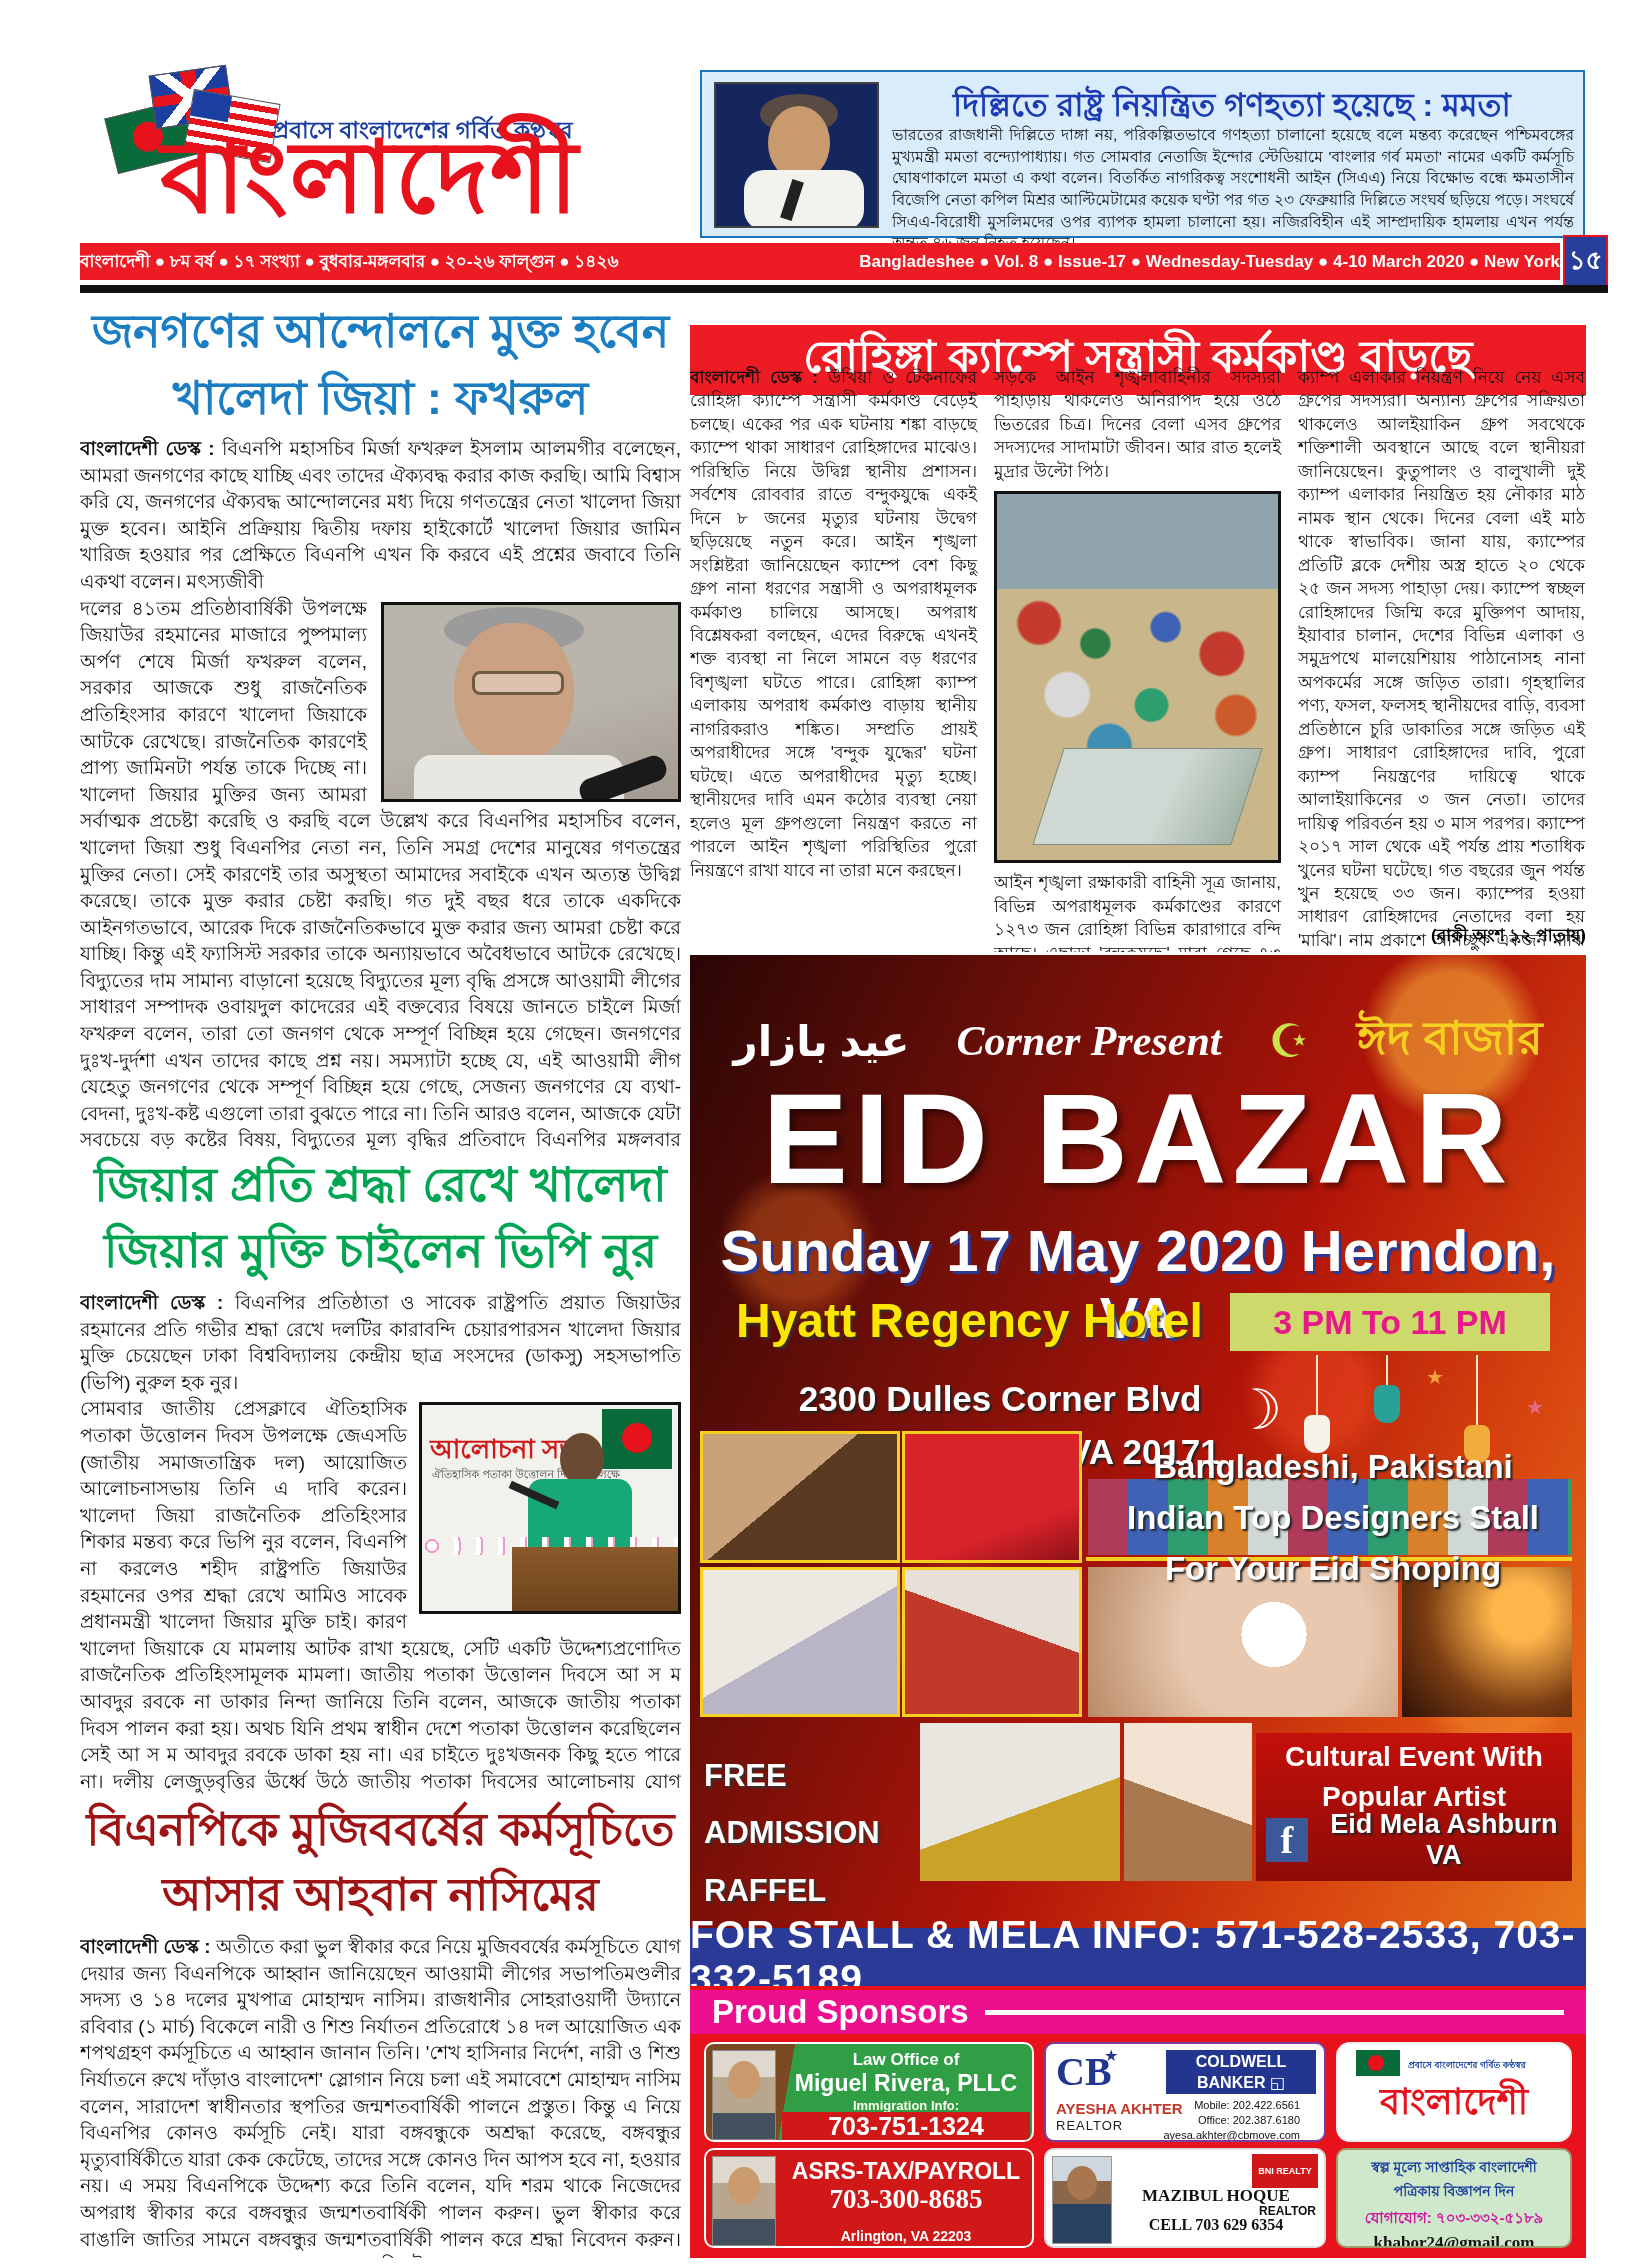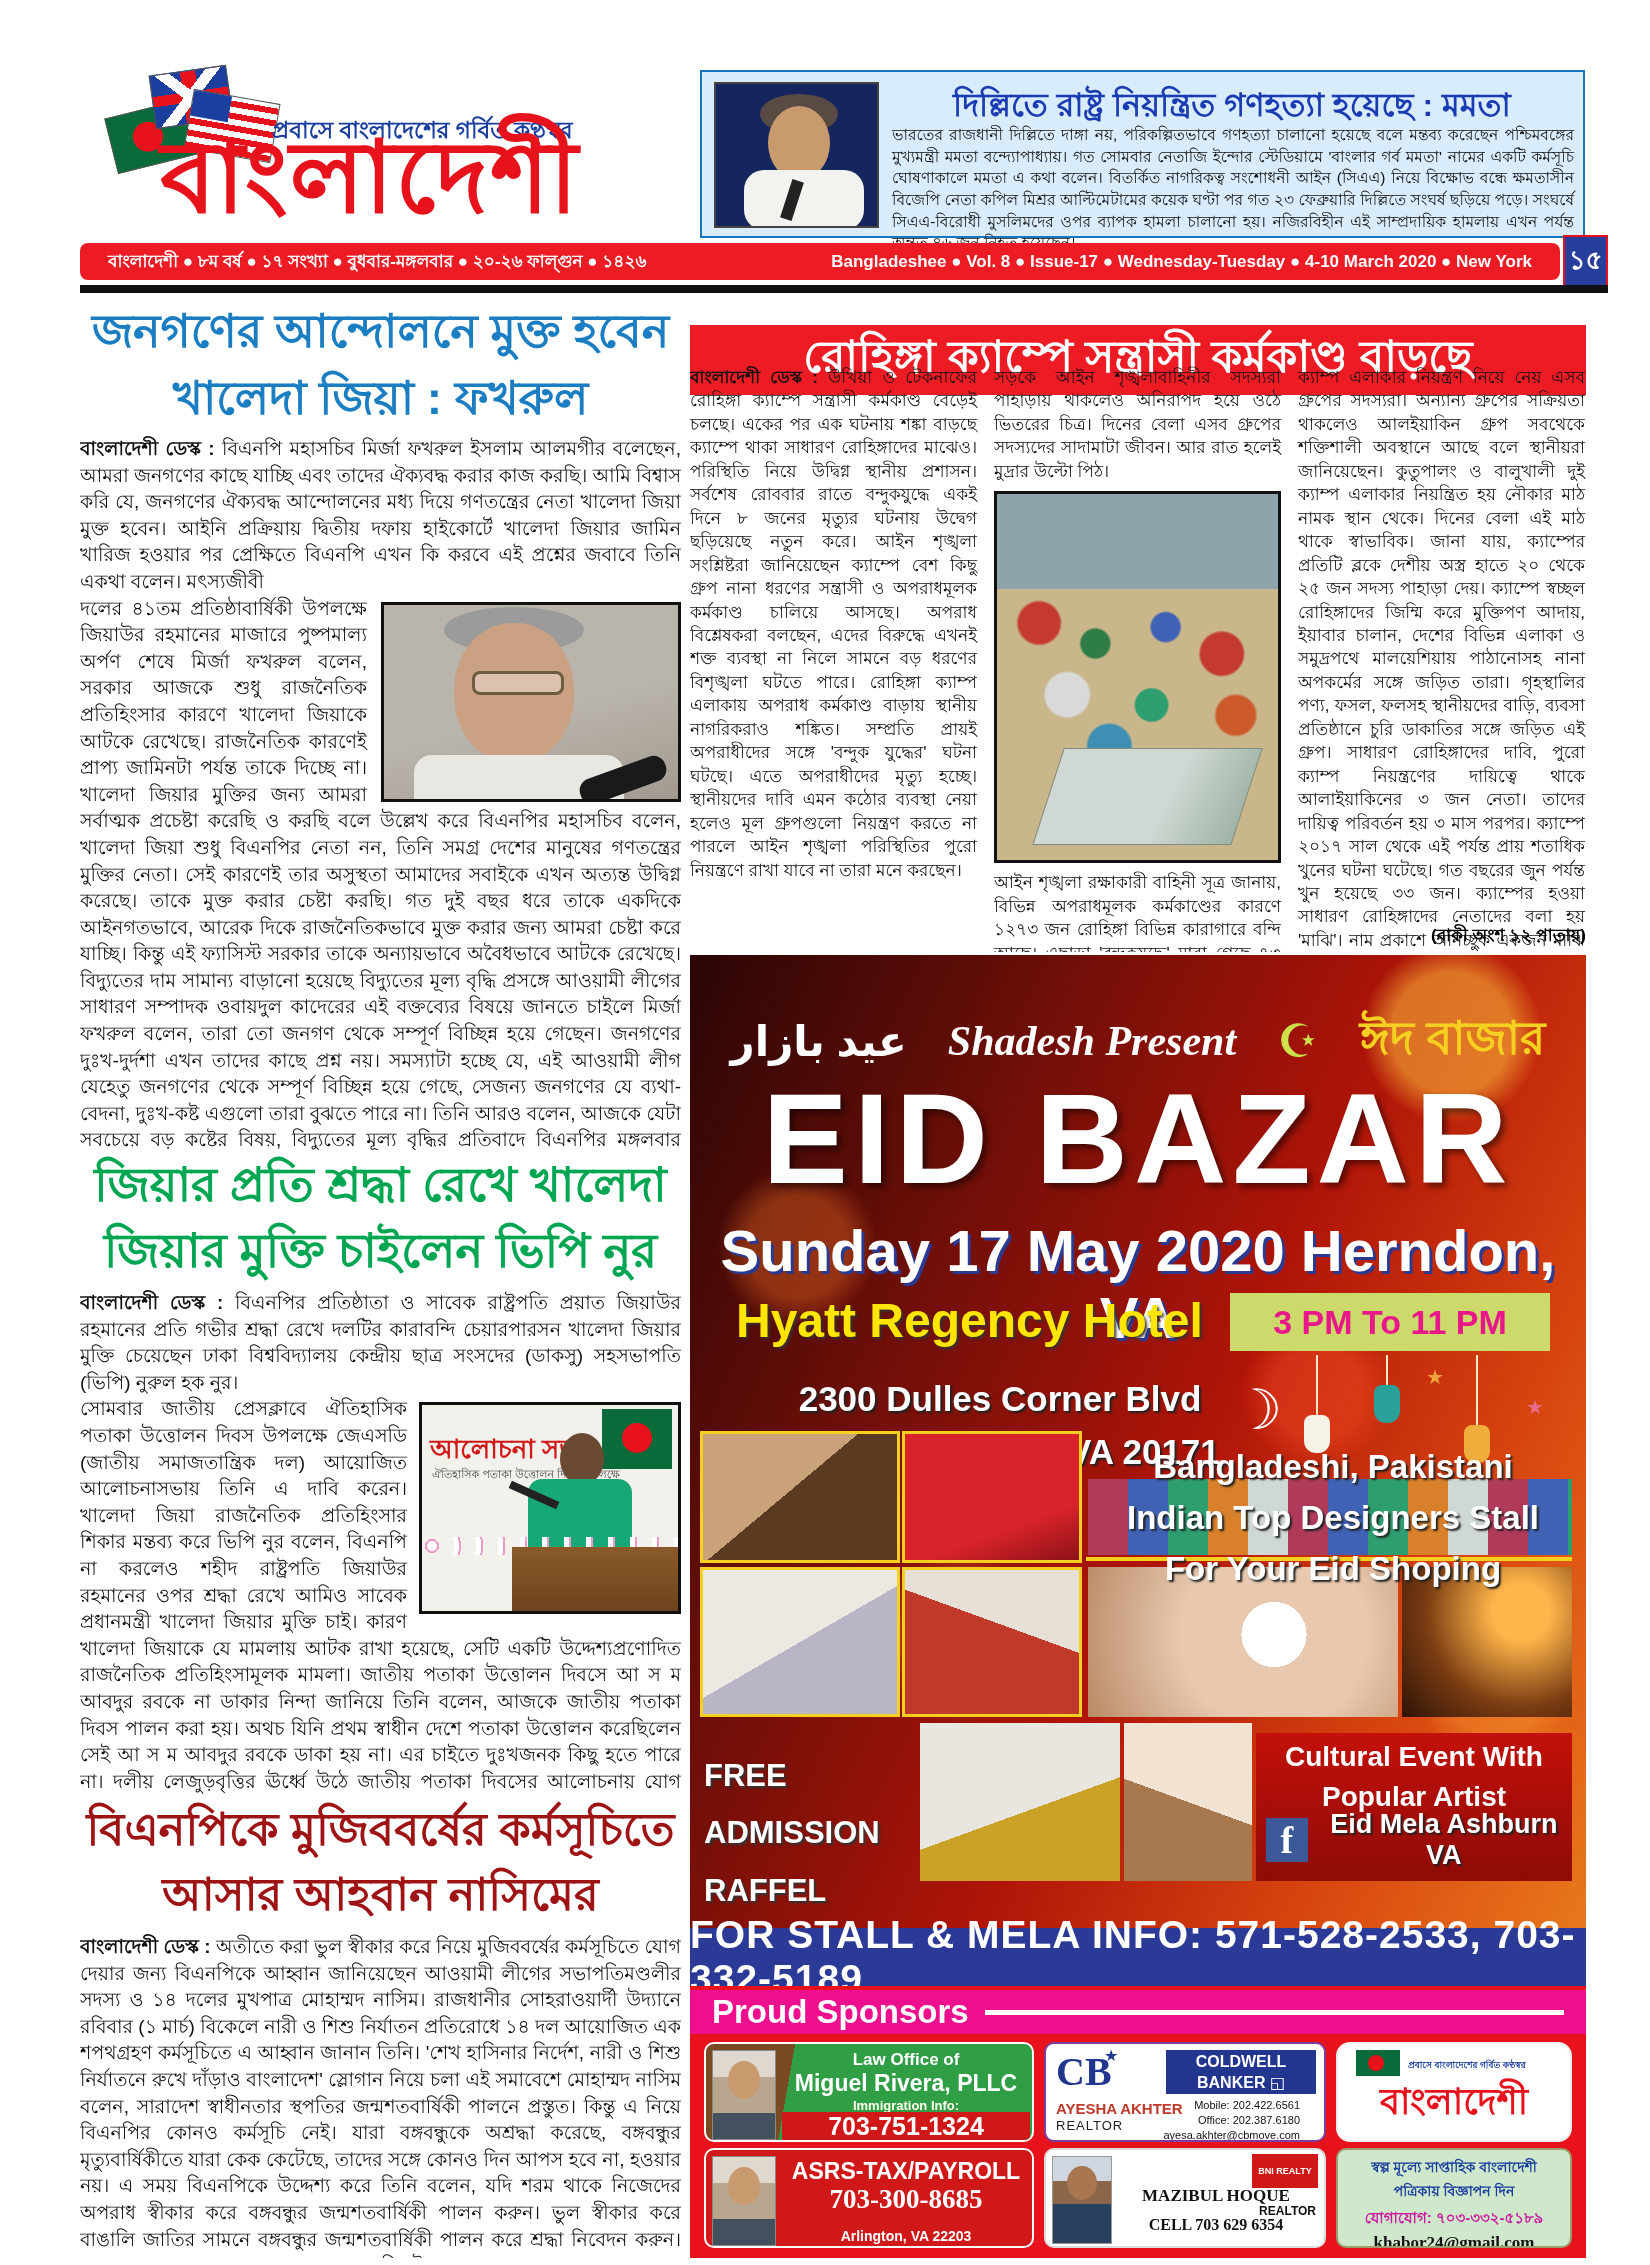--- a/index.html
+++ b/index.html
@@ -30,22 +30,22 @@
      background:linear-gradient(160deg,#15265e 0 100%);overflow:hidden;}
   .m-face{position:absolute;left:52px;top:22px;width:62px;height:74px;border-radius:50%;background:#c89a6e;}
   .m-hair{position:absolute;left:44px;top:10px;width:78px;height:40px;border-radius:50%;background:#5a4a44;}
   .m-sari{position:absolute;left:28px;top:86px;width:120px;height:60px;border-radius:20px;background:#f2f2ee;}
   .m-mic{position:absolute;left:70px;top:96px;width:12px;height:40px;background:#222;transform:rotate(18deg);}
   #mamata-head{position:absolute;left:190px;top:8px;width:680px;text-align:center;
      font-size:32px;font-weight:900;color:#1b3bb3;}
   #mamata-body{position:absolute;left:190px;top:52px;width:682px;font-size:15.5px;line-height:1.4;color:#111;}
   
   #infobar{left:80px;top:243px;width:1480px;height:37px;background:#ed1c24;color:#fff;
-     display:flex;align-items:center;justify-content:space-between;padding:0 28px;box-sizing:border-box;
-     font-weight:bold;font-size:17px;border-radius:8px;}
+     display:flex;align-items:center;justify-content:space-between;padding:0 0;box-sizing:border-box;
+     font-weight:bold;font-size:17px;}
   #pagebox{left:1563px;top:235px;width:45px;height:54px;background:#283e9c;border:2px solid #e8121c;box-sizing:border-box;
      color:#fff;font-weight:bold;font-size:26px;display:flex;align-items:center;justify-content:center;}
   #blackrule{left:80px;top:285px;width:1528px;height:8px;background:#111;}
   
   .head-blue{left:80px;top:298px;width:601px;text-align:center;color:#1b7ec2;font-weight:900;
      font-size:46px;line-height:1.45;}
   .bodytext{font-size:19px;line-height:1.4;color:#111;}
   .desk{font-weight:900;}
   #fakhrul-body{left:80px;top:436px;width:601px;height:714px;overflow:hidden;}
   #fakhrul-photo{float:right;width:300px;height:200px;margin:6px 0 6px 14px;border:3px solid #111;box-sizing:border-box;
@@ -273,21 +273,21 @@
     </div>
     <div class="roh-col just">
       <span>ক্যাম্প এলাকার নিয়ন্ত্রণ নিয়ে নেয় এসব গ্রুপের সদস্যরা। অন্যান্য গ্রুপের সক্রিয়তা থাকলেও আলইয়াকিন গ্রুপ সবথেকে শক্তিশালী অবস্থানে আছে বলে স্থানীয়রা জানিয়েছেন। কুতুপালং ও বালুখালী দুই ক্যাম্প এলাকার নিয়ন্ত্রিত হয় নৌকার মাঠ নামক স্থান থেকে। দিনের বেলা এই মাঠ থাকে স্বাভাবিক। জানা যায়, ক্যাম্পের প্রতিটি ব্লকে দেশীয় অস্ত্র হাতে ২০ থেকে ২৫ জন সদস্য পাহাড়া দেয়। ক্যাম্পে স্বচ্ছল রোহিঙ্গাদের জিম্মি করে মুক্তিপণ আদায়, ইয়াবার চালান, দেশের বিভিন্ন এলাকা ও সমুদ্রপথে মালয়েশিয়ায় পাঠানোসহ নানা অপকর্মের সঙ্গে জড়িত তারা। গৃহস্থালির পণ্য, ফসল, ফলসহ স্থানীয়দের বাড়ি, ব্যবসা প্রতিষ্ঠানে চুরি ডাকাতির সঙ্গে জড়িত এই গ্রুপ। সাধারণ রোহিঙ্গাদের দাবি, পুরো ক্যাম্প নিয়ন্ত্রণের দায়িত্বে থাকে আলাইয়াকিনের ৩ জন নেতা। তাদের দায়িত্ব পরিবর্তন হয় ৩ মাস পরপর। ক্যাম্পে ২০১৭ সাল থেকে এই পর্যন্ত প্রায় শতাধিক খুনের ঘটনা ঘটেছে। গত বছরের জুন পর্যন্ত খুন হয়েছে ৩৩ জন। ক্যাম্পের হওয়া সাধারণ রোহিঙ্গাদের নেতাদের বলা হয় 'মাঝি'। নাম প্রকাশে অনিচ্ছুক একজন মাঝি বলেন, আমরা এখানে সকল ধরনের মানবিক সেবা পেলেও ভয়াবহ বিপদের মুখে আছি। আলইয়াকিনের বিরুদ্ধে কোন</span>
     </div>
     <div class="roh-cont">(বাকী অংশ ১২ পাতায়)</div>
   </div>
 
   <div class="abs" id="eid">
     <div id="eid-row1">
       <span id="eid-arabic">عيد بازار</span>
-      <span id="eid-present">Shadesh Present</span>
+      <span id="eid-present">Corner Present</span>
       <span id="eid-cres">☪</span>
       <span id="eid-bn">ঈদ বাজার</span>
     </div>
     <div id="eid-title">EID BAZAR</div>
     <div id="eid-date">Sunday 17 May 2020 Herndon, VA</div>
     <div id="eid-hyatt">Hyatt Regency Hotel</div>
     <div id="eid-time">3 PM To 11 PM</div>
     <div id="eid-addr">
       <span>2300 Dulles Corner Blvd</span><br>
       <span>Dulles, Herndon,  VA 20171</span>

